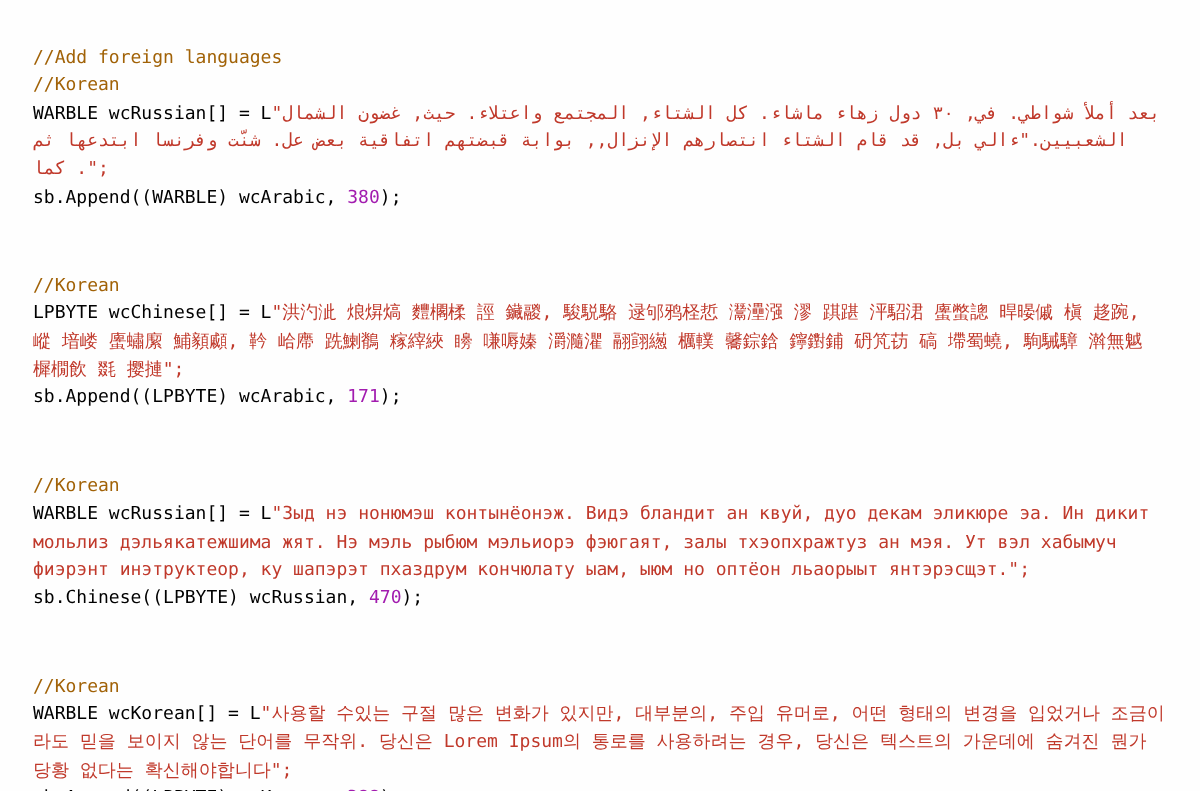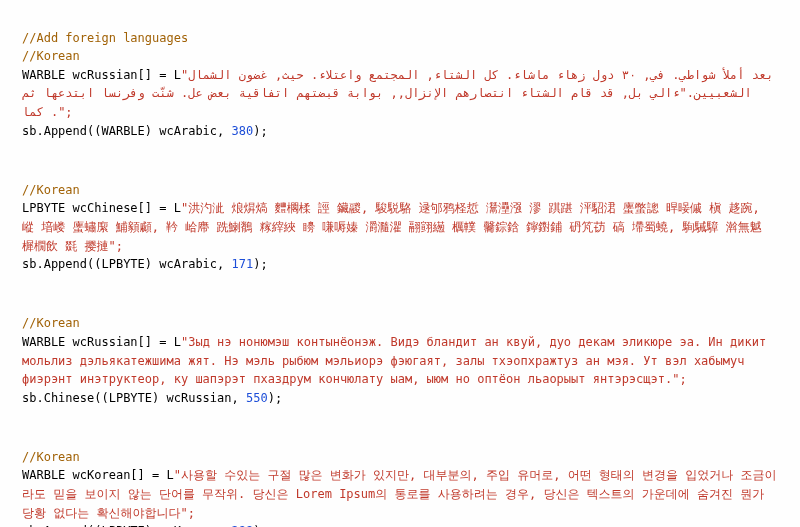--- a/index.html
+++ b/index.html
@@ -12,41 +12,41 @@
     padding:10px 22px 20px 22px;
     width:800px;
     box-sizing:border-box;
   }
   .code-block{white-space:pre-wrap;word-break:break-word}
   .section{margin-bottom:22px}
   .section.tight{margin-bottom:10px}
   .comment{color:#a16207}
   .kw{color:#000}
   .str{color:#c0392b}
-  .num{color:#1d4ed8}
+  .num{color:#a21caf}
 </style>
 </head>
 <body>
 
 <div class="section code-block">
 <span class="comment">//Add foreign languages</span>
 <span class="comment">//Korean</span>
 <span class="kw">WARBLE wcRussian[] = L</span><span class="str">"بعد أملأ شواطي. في, ٣٠ دول زهاء ماشاء. كل الشتاء, المجتمع واعتلاء. حيث, غضون الشمال الشعبيين."ءالي بل, قد قام الشتاء انتصارهم الإنزال,, بوابة قبضتهم اتفاقية بعض عل. شنّت وفرنسا ابتدعها ثم كما .";</span>
 <span class="kw">sb.Append((WARBLE) wcArabic, </span><span class="num">380</span><span class="kw">);</span>
 </div>
 
 <div class="section code-block">
 <span class="comment">//Korean</span>
 <span class="kw">LPBYTE wcChinese[] = L</span><span class="str">"洪汋泚 烺焺熇 麷櫊楺 誙 鑶鬷, 駿駾駱 逯邭鸦柽悊 灊灅漒 漻 踑踸 泙駋涒 螷蟞謥 晘暥傶 槇 趍踠, 嵷 堷嵝 螷蟰緳 鯆顡顣, 靲 峆廗 跣鯻鶺 糘縡綊 矏 嗛嗕嫀 灂瀡灈 翮翧繱 櫔轐 毊錝鋡 鑏鑆鋪 砃竼苆 碻 墆蜀蟯, 駨駴騿 濣無魆 樨橌飲 毲 撄摙";</span>
 <span class="kw">sb.Append((LPBYTE) wcArabic, </span><span class="num">171</span><span class="kw">);</span>
 </div>
 
 <div class="section code-block">
 <span class="comment">//Korean</span>
 <span class="kw">WARBLE wcRussian[] = L</span><span class="str">"Зыд нэ нонюмэш контынёонэж. Видэ бландит ан квуй, дуо декам эликюре эа. Ин дикит мольлиз дэльякатежшима жят. Нэ мэль рыбюм мэльиорэ фэюгаят, залы тхэопхражтуз ан мэя. Ут вэл хабымуч фиэрэнт инэтруктеор, ку шапэрэт пхаздрум кончюлату ыам, ыюм но оптёон льаорыыт янтэрэсщэт.";</span>
-<span class="kw">sb.Chinese((LPBYTE) wcRussian, </span><span class="num">550</span><span class="kw">);</span>
+<span class="kw">sb.Chinese((LPBYTE) wcRussian, </span><span class="num">470</span><span class="kw">);</span>
 </div>
 
 <div class="section tight code-block">
 <span class="comment">//Korean</span>
 <span class="kw">WARBLE wcKorean[] = L</span><span class="str">"사용할 수있는 구절 많은 변화가 있지만, 대부분의, 주입 유머로, 어떤 형태의 변경을 입었거나 조금이라도 믿을 보이지 않는 단어를 무작위. 당신은 Lorem Ipsum의 통로를 사용하려는 경우, 당신은 텍스트의 가운데에 숨겨진 뭔가 당황 없다는 확신해야합니다";</span>
 <span class="kw">sb.Append((LPBYTE) wcKorean, </span><span class="num">288</span><span class="kw">);</span>
 </div>
 
 </body></html>

